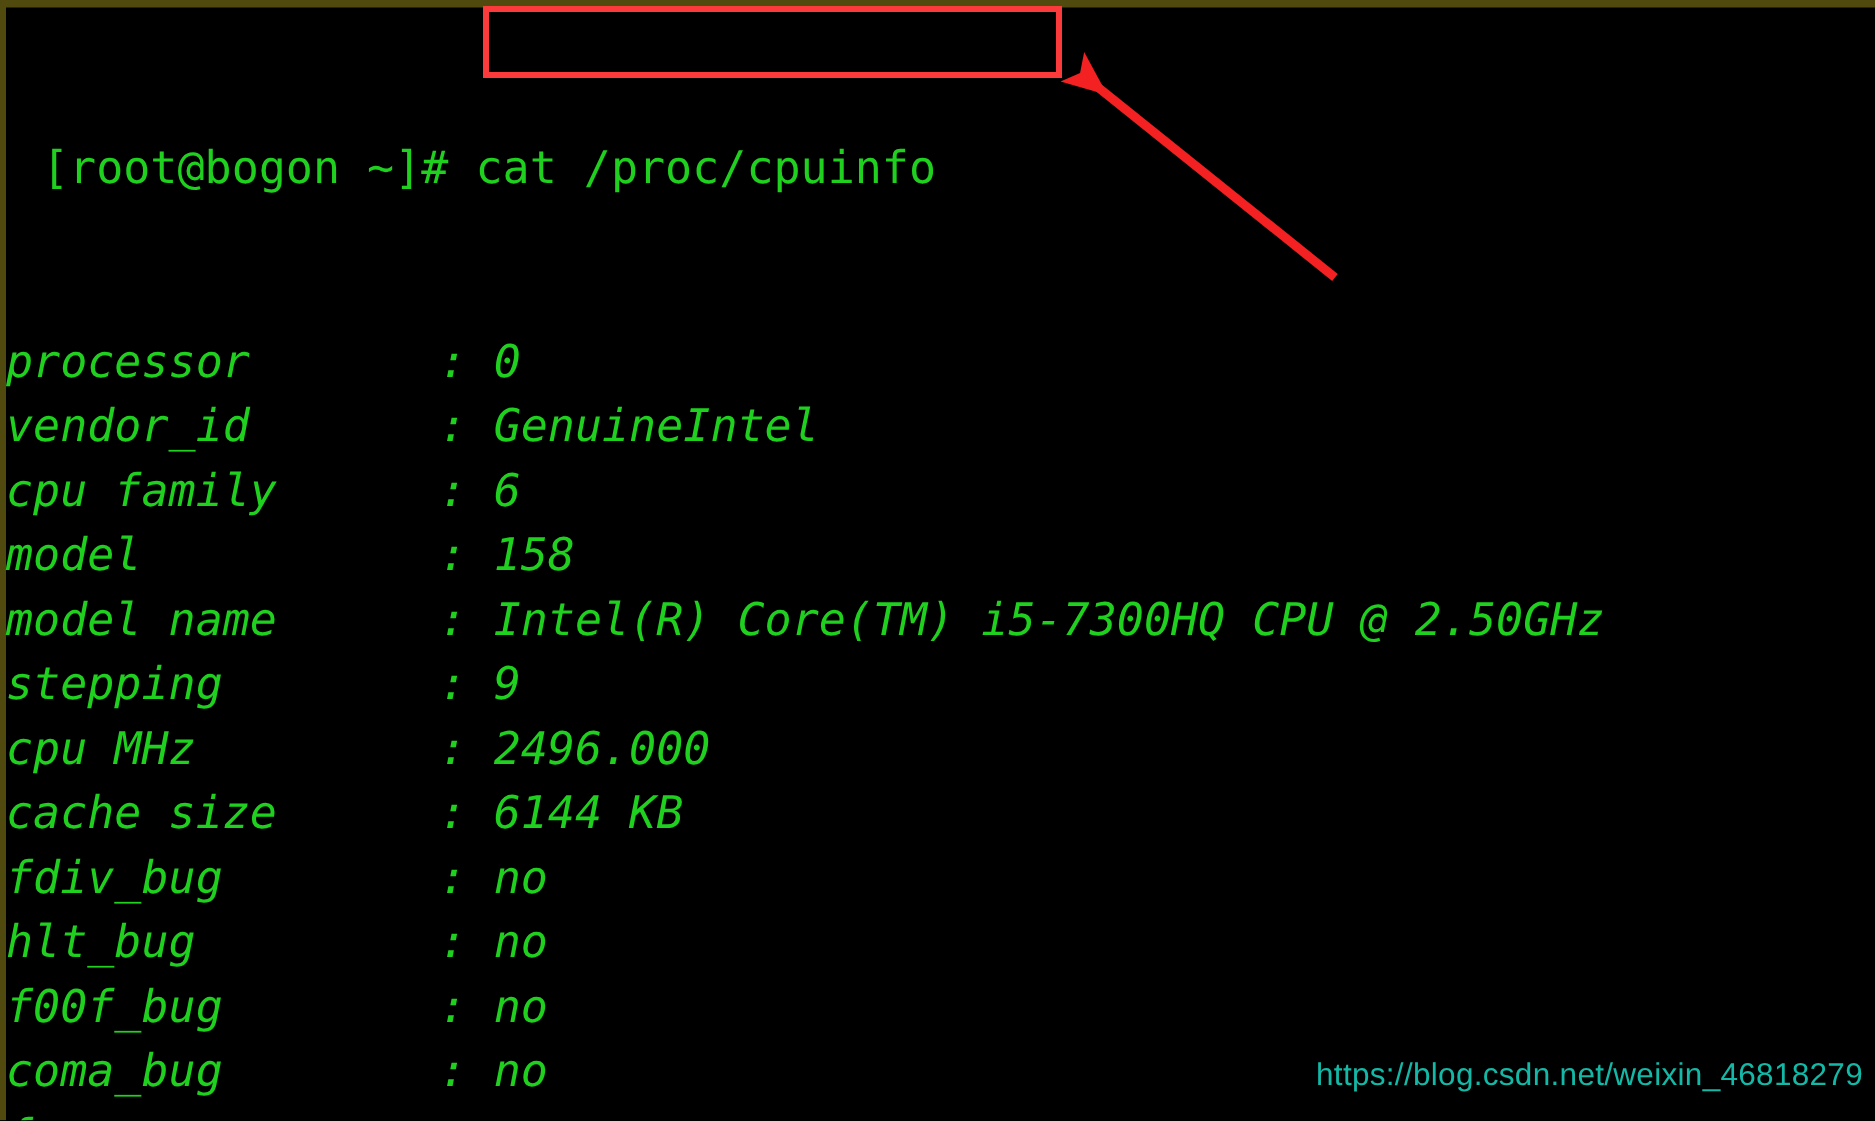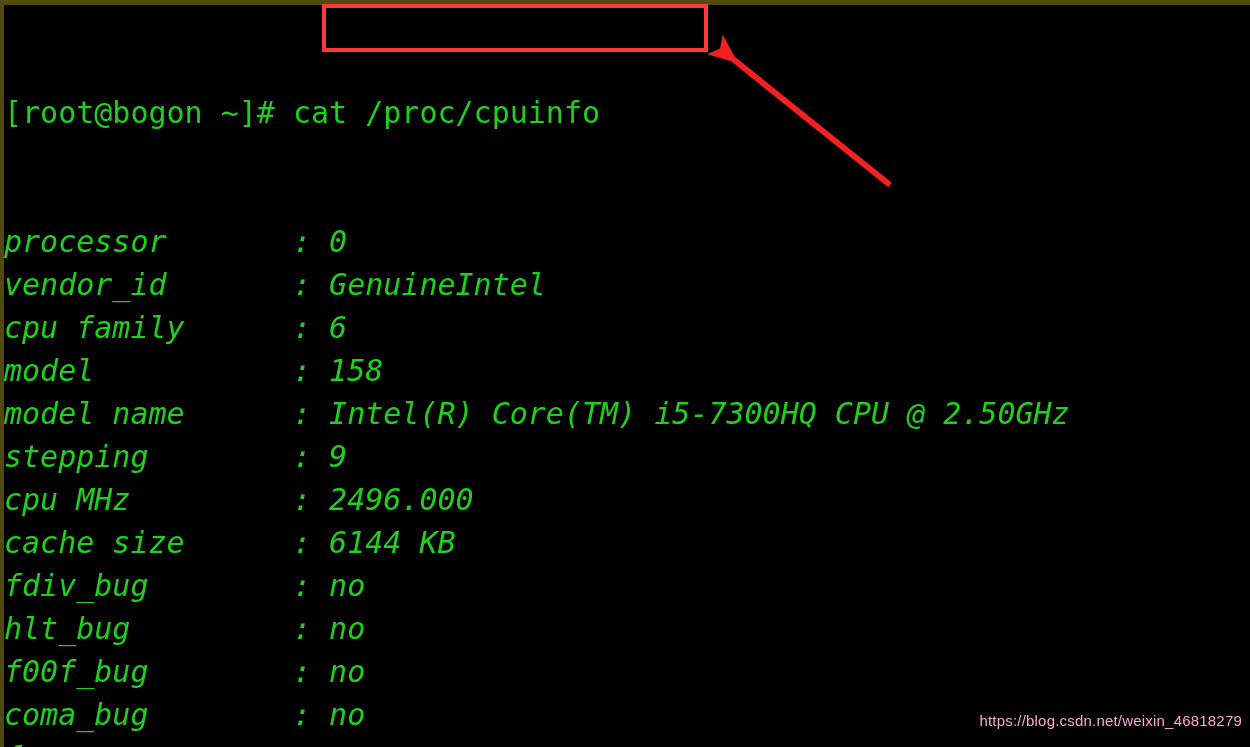--- a/index.html
+++ b/index.html
@@ -52,20 +52,21 @@
 
   .line {
     height: 43px;
     white-space: pre;
     font-style: italic;
   }
 
   .prompt-line {
     height: 43px;
     white-space: pre;
+    padding-left: 24px;
   }
 
   
   .hl-box {
     position: absolute;
     left: 322px;
     top: 4px;
     width: 386px;
     height: 48px;
     border: 4px solid #fb3b3b;
@@ -81,23 +82,23 @@
     width: 210px;
     height: 170px;
     pointer-events: none;
   }
 
   
   .watermark {
     position: absolute;
     right: 8px;
     bottom: 18px;
-    color: #f9a8d4;
+    color: #14b8a6;
     font-family: "Liberation Sans", sans-serif;
-    font-size: 15px;
+    font-size: 21px;
     letter-spacing: 0.2px;
     white-space: nowrap;
   }
 </style>
 </head>
 <body>
 
 <div id="screen">
 
   <div class="edge-top"></div>

